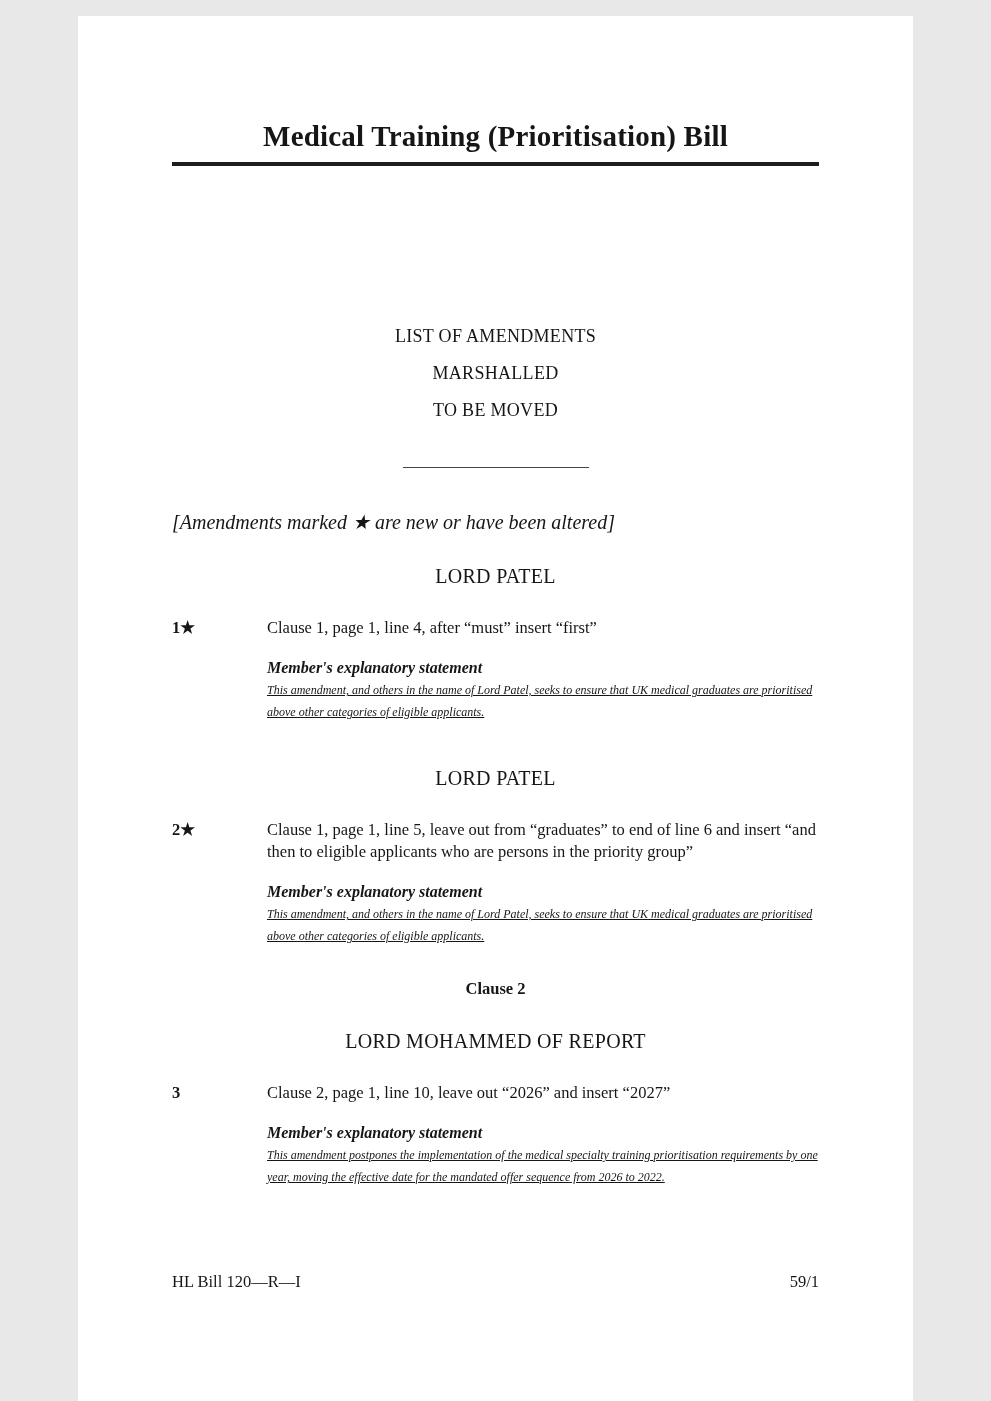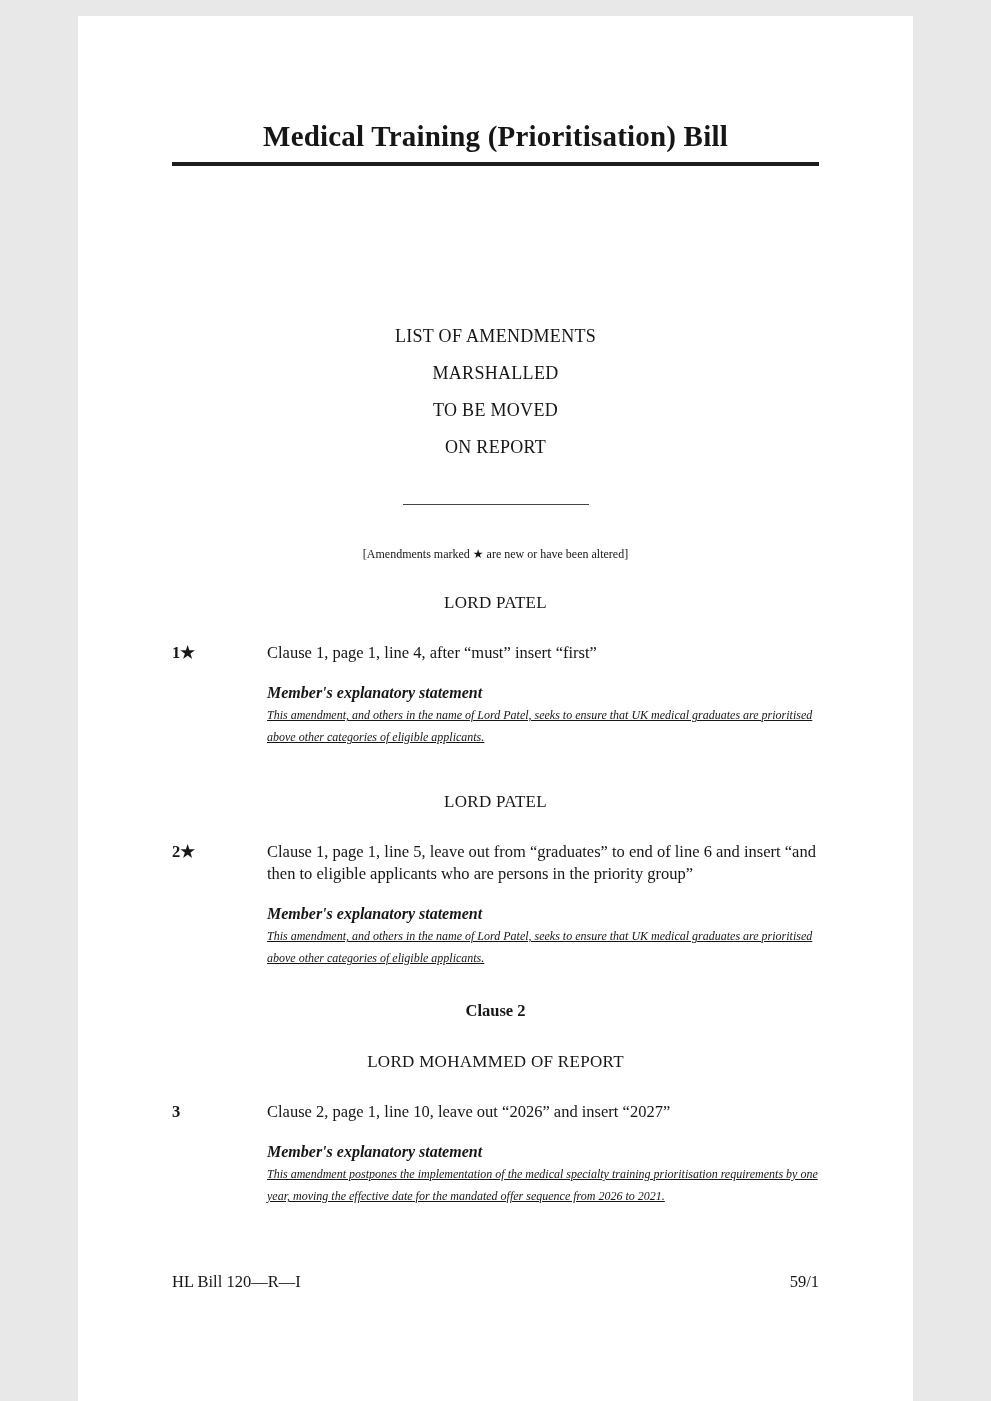--- a/index.html
+++ b/index.html
@@ -39,22 +39,22 @@
   }
 
   .short-divider {
     width: 186px;
     margin: 38px auto 0 auto;
     border-top: 1px solid #444;
   }
 
   .amendments-note {
     margin-top: 42px;
-    text-align: center;
-    font-size: 12px;
+    font-style: italic;
+    font-size: 20px;
   }
 
   .clause-row {
     position: relative;
     margin-top: 44px;
     text-align: center;
   }
   .clause-row.secondary { margin-top: 32px; }
   .clause-heading {
     font-weight: bold;
@@ -67,21 +67,21 @@
     text-align: left;
     font-weight: bold;
     font-size: 15px;
     line-height: 19px;
     white-space: pre-line;
   }
 
   .sponsor {
     margin-top: 31px;
     text-align: center;
-    font-size: 17px;
+    font-size: 20px;
     letter-spacing: 0.3px;
   }
 
   .amendment {
     display: flex;
     margin-top: 29px;
   }
   .amendment-number {
     width: 95px;
     flex: 0 0 95px;
@@ -130,21 +130,20 @@
 <div class="page">
   <div class="content">
 
     <div class="doc-title">Medical Training (Prioritisation) Bill</div>
     <div class="title-rule"></div>
 
     <div class="header-block">
       <div>LIST OF AMENDMENTS</div>
       <div>MARSHALLED</div>
       <div>TO BE MOVED</div>
-      <div>ON REPORT</div>
     </div>
 
     <div class="short-divider"></div>
 
     <div class="amendments-note">[Amendments marked ★ are new or have been altered]</div>
 
 
     <div class="sponsor">LORD PATEL</div>
 
     <div class="amendment">
@@ -172,21 +171,21 @@
     </div>
 
     <div class="sponsor">LORD MOHAMMED OF REPORT</div>
 
     <div class="amendment">
       <div class="amendment-number">3</div>
       <div class="amendment-text">Clause 2, page 1, line 10, leave out “2026” and insert “2027”</div>
     </div>
     <div class="explanatory">
       <div class="explanatory-heading">Member's explanatory statement</div>
-      <div class="explanatory-text">This amendment postpones the implementation of the medical specialty training prioritisation requirements by one year, moving the effective date for the mandated offer sequence from 2026 to 2021.</div>
+      <div class="explanatory-text">This amendment postpones the implementation of the medical specialty training prioritisation requirements by one year, moving the effective date for the mandated offer sequence from 2026 to 2022.</div>
     </div>
 
   </div>
 
   <div class="footer">
     <span>HL Bill 120—R—I</span>
     <span>59/1</span>
   </div>
 </div>
 

